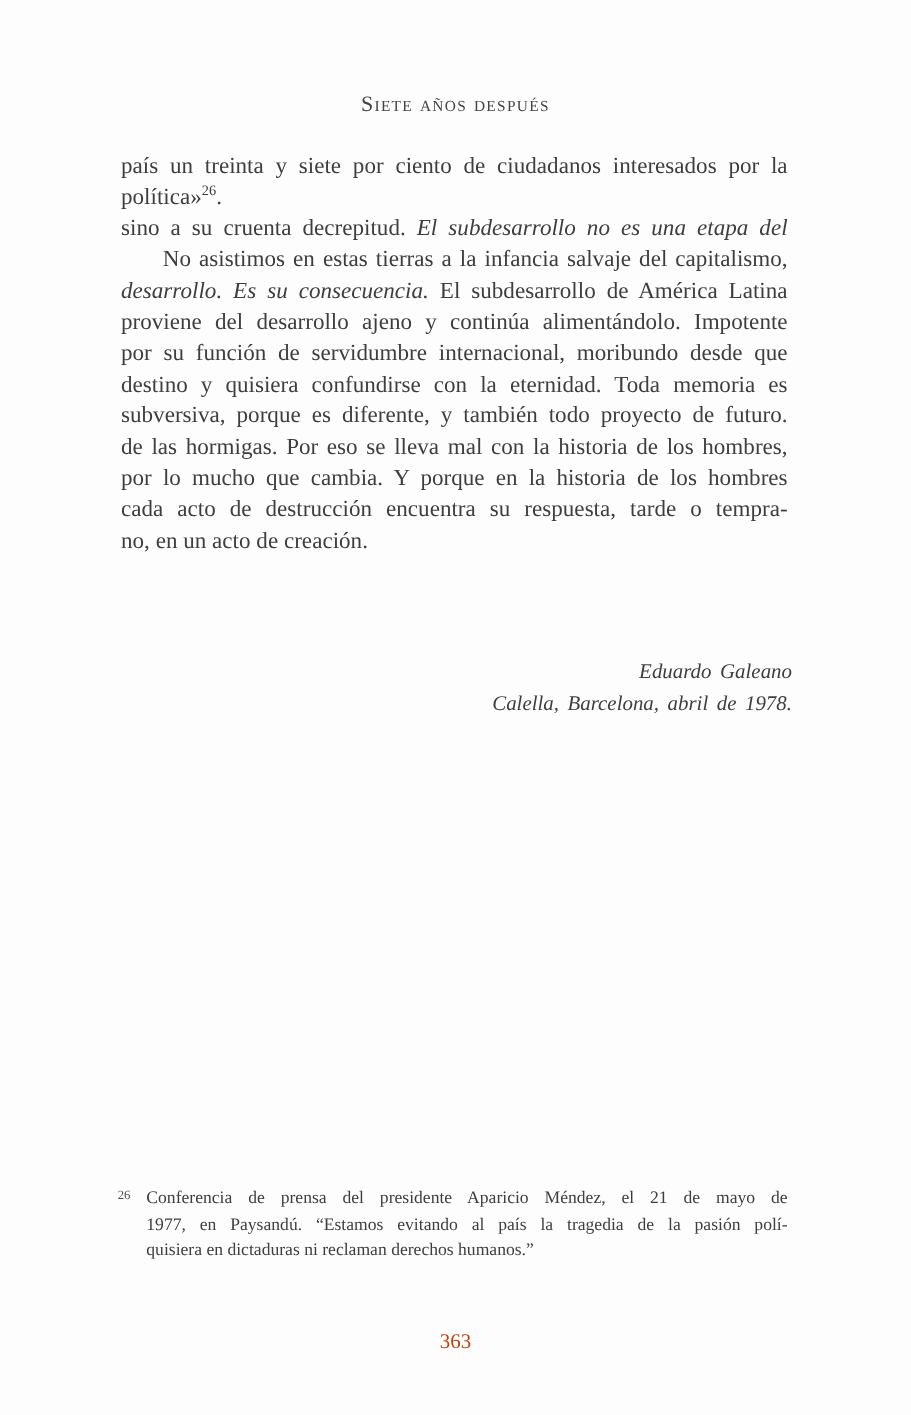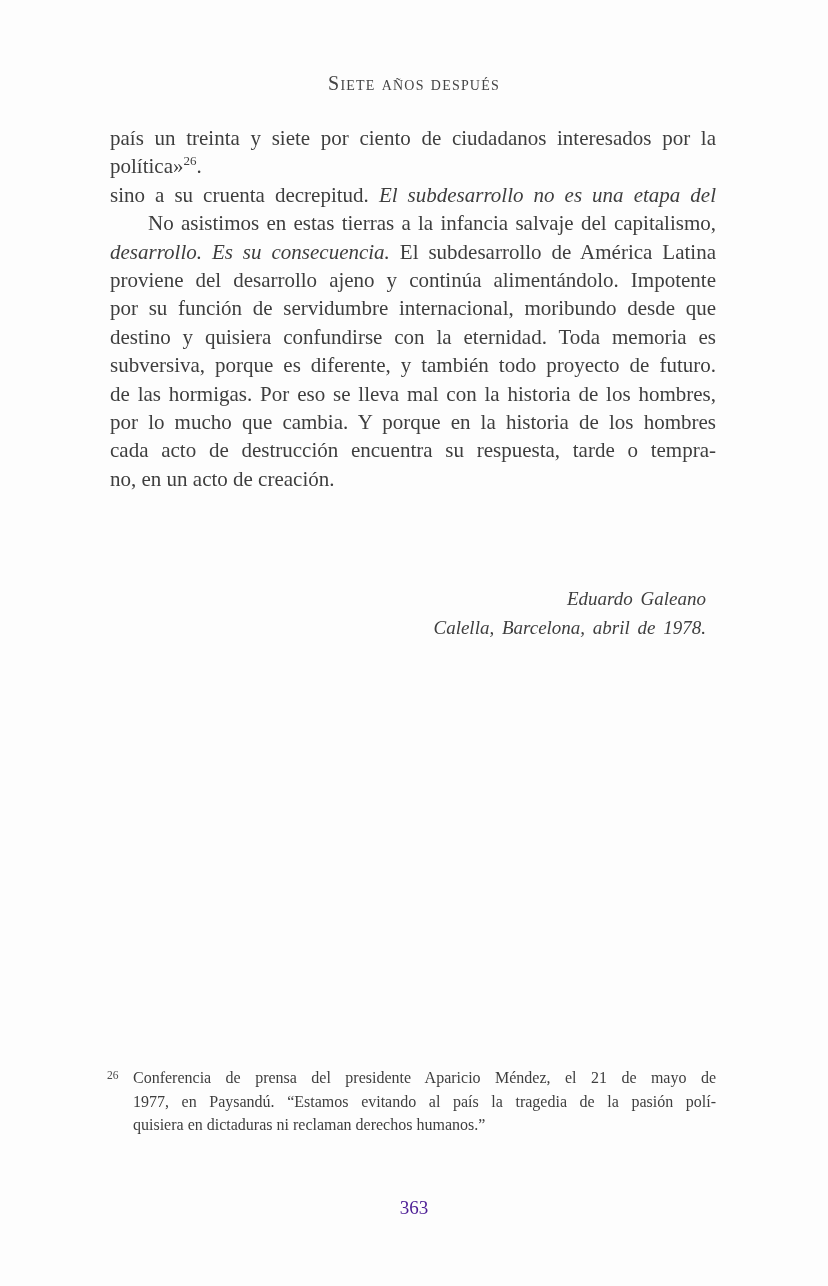--- a/index.html
+++ b/index.html
@@ -11,20 +11,21 @@
     height: 1286px;
     background: #fdfdfd;
     font-family: "Liberation Serif", serif;
     color: #3e3e3e;
     position: relative;
     overflow: hidden;
   }
   .page {
     position: absolute;
     inset: 0;
+    margin-top: 12px;
   }
   .running-header {
     position: absolute;
     top: 72px;
     left: 0;
     width: 828px;
     text-align: center;
     font-variant: small-caps;
     font-size: 20px;
     letter-spacing: 1.2px;
@@ -52,21 +53,21 @@
   }
   .it { font-style: italic; }
   .sup {
     font-size: 0.62em;
     vertical-align: super;
     line-height: 0;
   }
   .signature {
     position: absolute;
     top: 584px;
-    left: 110px;
+    left: 124px;
     width: 596px;
     text-align: right;
     font-style: italic;
     font-size: 19px;
     line-height: 29px;
     word-spacing: 3px;
   }
   .footnote {
     position: absolute;
     top: 1066px;
@@ -87,21 +88,21 @@
     font-size: 16px;
     line-height: 23.5px;
   }
   .folio {
     position: absolute;
     top: 1197px;
     left: 0;
     width: 828px;
     text-align: center;
     font-size: 19px;
-    color: #4c1d95;
+    color: #c2410c;
   }
 </style>
 </head>
 <body>
 
 <div class="page">
 
   <div class="running-header">Siete años después</div>
 
   <div class="text-block">

